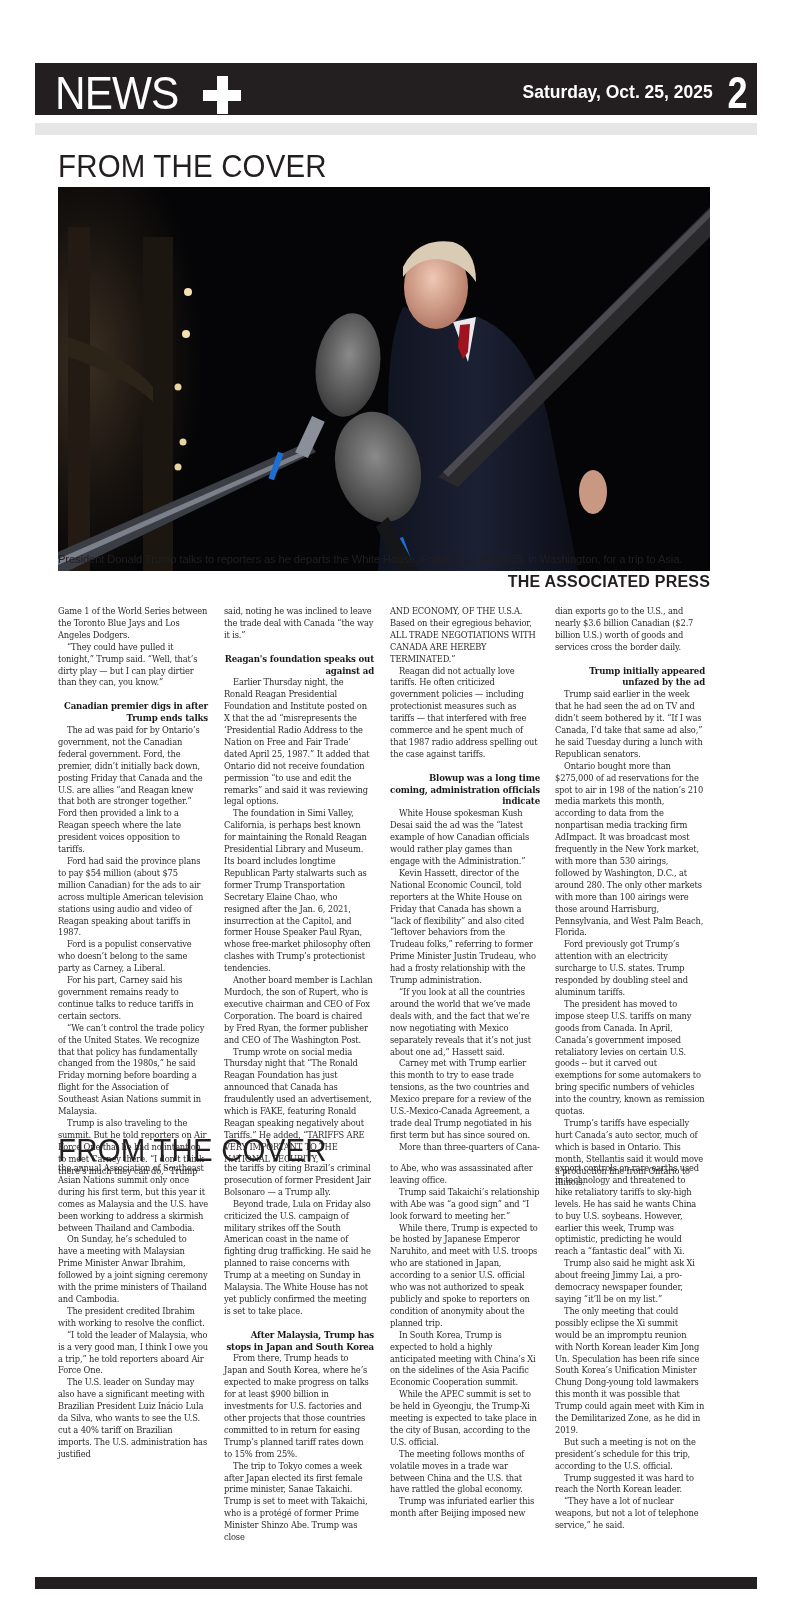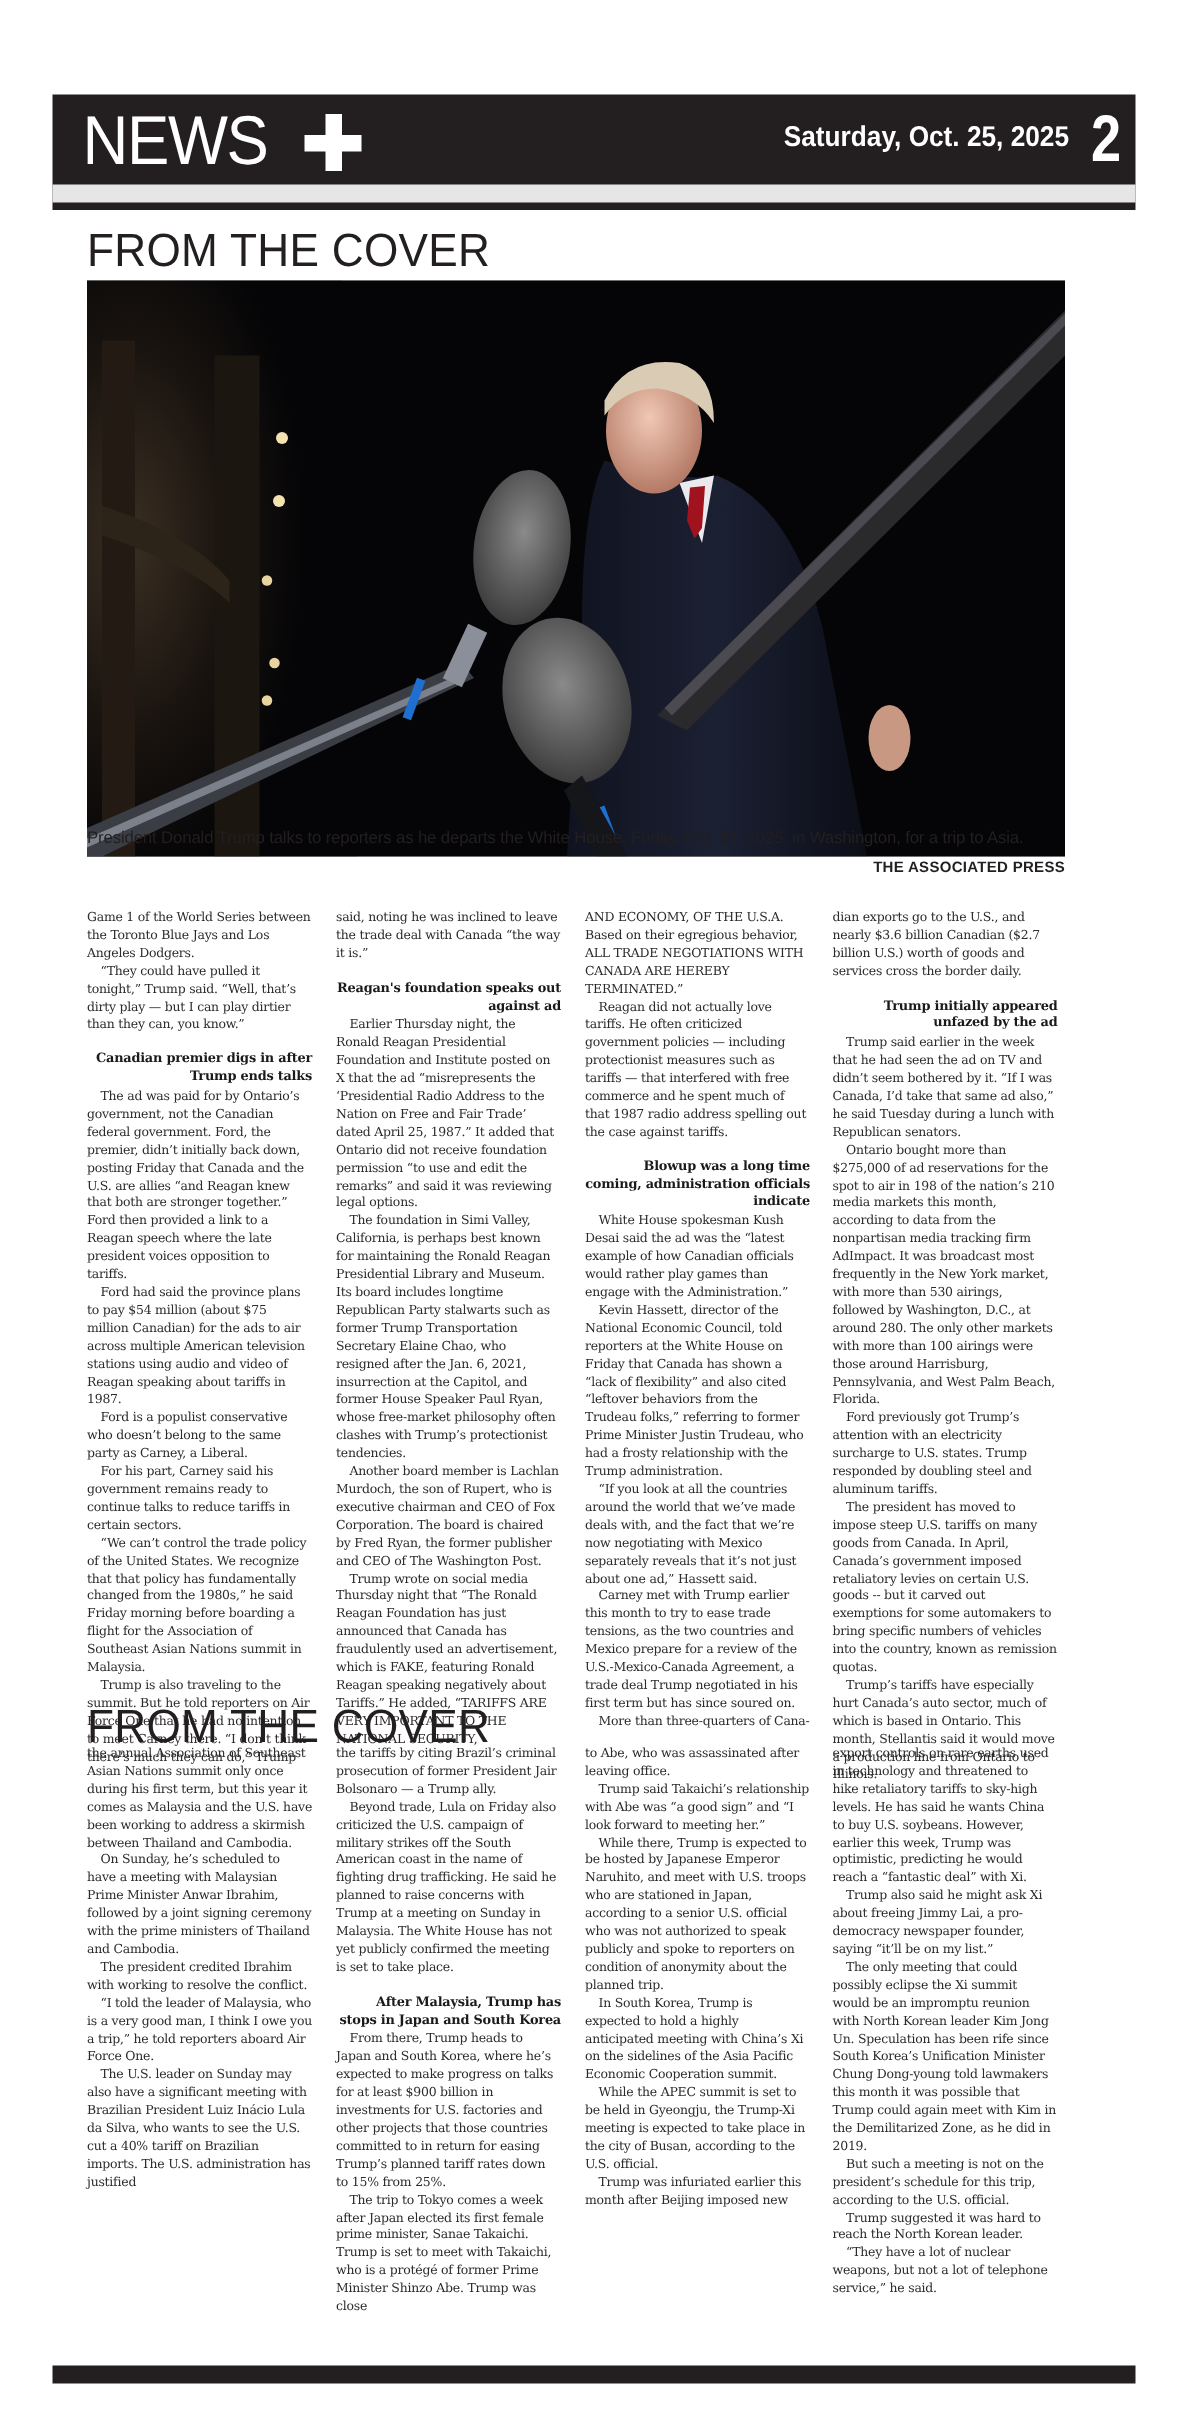--- a/index.html
+++ b/index.html
@@ -1,20 +1,20 @@
 <!DOCTYPE html>
 <html><head>
 <meta charset="utf-8">
 <style>
   * { margin: 0; padding: 0; box-sizing: border-box; }
   html, body { width: 792px; height: 1620px; background: #ffffff; overflow: hidden; }
   body { position: relative; font-family: "DejaVu Serif", serif; color: #1e1e1e; }
 
   .masthead {
-    position: absolute; left: 35px; top: 63px; width: 722px; height: 77px;
+    position: absolute; left: 35px; top: 63px; width: 722px; height: 52px;
     background: #231f20; color: #fff;
   }
   .masthead .brand {
     position: absolute; left: 20px; top: 4px;
     font-family: "Liberation Sans", sans-serif; font-size: 46px; font-weight: 400;
     letter-spacing: -1px; line-height: 52px; transform: scaleX(0.92); transform-origin: left;
   }
   .masthead .plus {
     position: absolute; left: 168px; top: 13px; width: 38px; height: 38px;
   }
@@ -47,21 +47,21 @@
   .section-title.s2 { top: 1134px; }
 
   .photo {
     position: absolute; left: 58px; top: 187px; width: 652px; height: 384px;
     background: #050507; overflow: hidden;
   }
   .photo svg { display: block; }
 
   .credit {
     position: absolute; right: 82px; top: 573px;
-    font-family: "Liberation Sans", sans-serif; font-weight: 700; font-size: 10px;
+    font-family: "Liberation Sans", sans-serif; font-weight: 700; font-size: 16px;
     color: #231f20; letter-spacing: 0.2px;
   }
   .caption {
     position: absolute; left: 58px; top: 553px; width: 660px;
     font-family: "Liberation Sans", sans-serif; font-size: 11.2px; color: #231f20;
     letter-spacing: -0.1px;
   }
 
   .col {
     position: absolute; width: 150px;
@@ -205,20 +205,21 @@
     <h3 class="subhead">After Malaysia, Trump has stops in Japan and South Korea</h3>
     <p>From there, Trump heads to Japan and South Korea, where he’s expected to make progress on talks for at least $900 billion in investments for U.S. factories and other projects that those countries committed to in return for easing Trump’s planned tariff rates down to 15% from 25%.</p>
     <p>The trip to Tokyo comes a week after Japan elected its first female prime minister, Sanae Takaichi. Trump is set to meet with Takaichi, who is a protégé of former Prime Minister Shinzo Abe. Trump was close</p>
   </div>
 <div class="col c3 r2">
     <p class="noindent">to Abe, who was assassinated after leaving office.</p>
     <p>Trump said Takaichi’s relationship with Abe was “a good sign” and “I look forward to meeting her.”</p>
     <p>While there, Trump is expected to be hosted by Japanese Emperor Naruhito, and meet with U.S. troops who are stationed in Japan, according to a senior U.S. official who was not authorized to speak publicly and spoke to reporters on condition of anonymity about the planned trip.</p>
     <p>In South Korea, Trump is expected to hold a highly anticipated meeting with China’s Xi on the sidelines of the Asia Pacific Economic Cooperation summit.</p>
     <p>While the APEC summit is set to be held in Gyeongju, the Trump-Xi meeting is expected to take place in the city of Busan, according to the U.S. official.</p>
+    <p>The meeting follows months of volatile moves in a trade war between China and the U.S. that have rattled the global economy.</p>
     <p>Trump was infuriated earlier this month after Beijing imposed new</p>
   </div>
 <div class="col c4 r2">
     <p class="noindent">export controls on rare earths used in technology and threatened to hike retaliatory tariffs to sky-high levels. He has said he wants China to buy U.S. soybeans. However, earlier this week, Trump was optimistic, predicting he would reach a “fantastic deal” with Xi.</p>
     <p>Trump also said he might ask Xi about freeing Jimmy Lai, a pro-democracy newspaper founder, saying “it’ll be on my list.”</p>
     <p>The only meeting that could possibly eclipse the Xi summit would be an impromptu reunion with North Korean leader Kim Jong Un. Speculation has been rife since South Korea’s Unification Minister Chung Dong-young told lawmakers this month it was possible that Trump could again meet with Kim in the Demilitarized Zone, as he did in 2019.</p>
     <p>But such a meeting is not on the president’s schedule for this trip, according to the U.S. official.</p>
     <p>Trump suggested it was hard to reach the North Korean leader.</p>
     <p>“They have a lot of nuclear weapons, but not a lot of telephone service,” he said.</p>
   </div>

